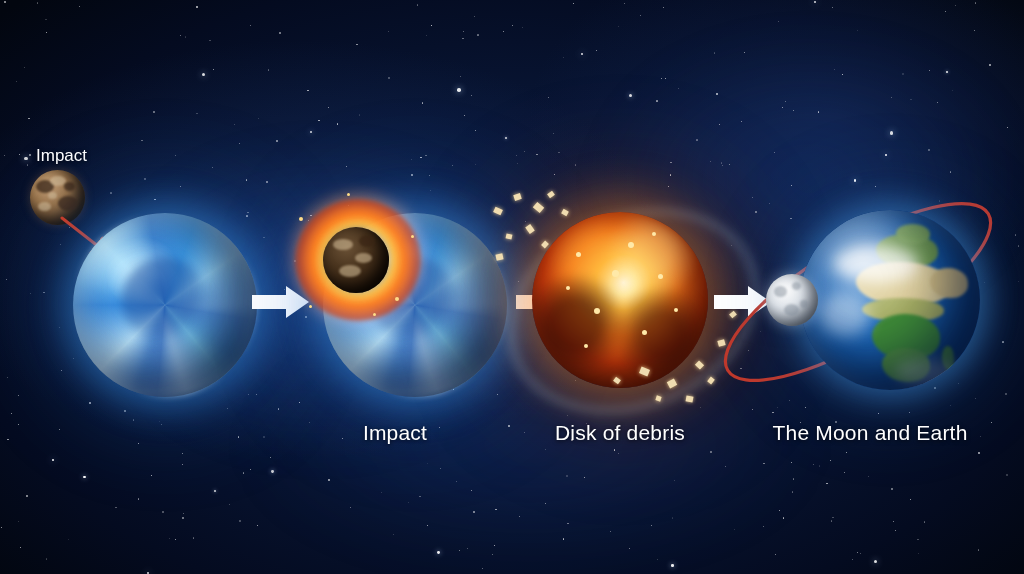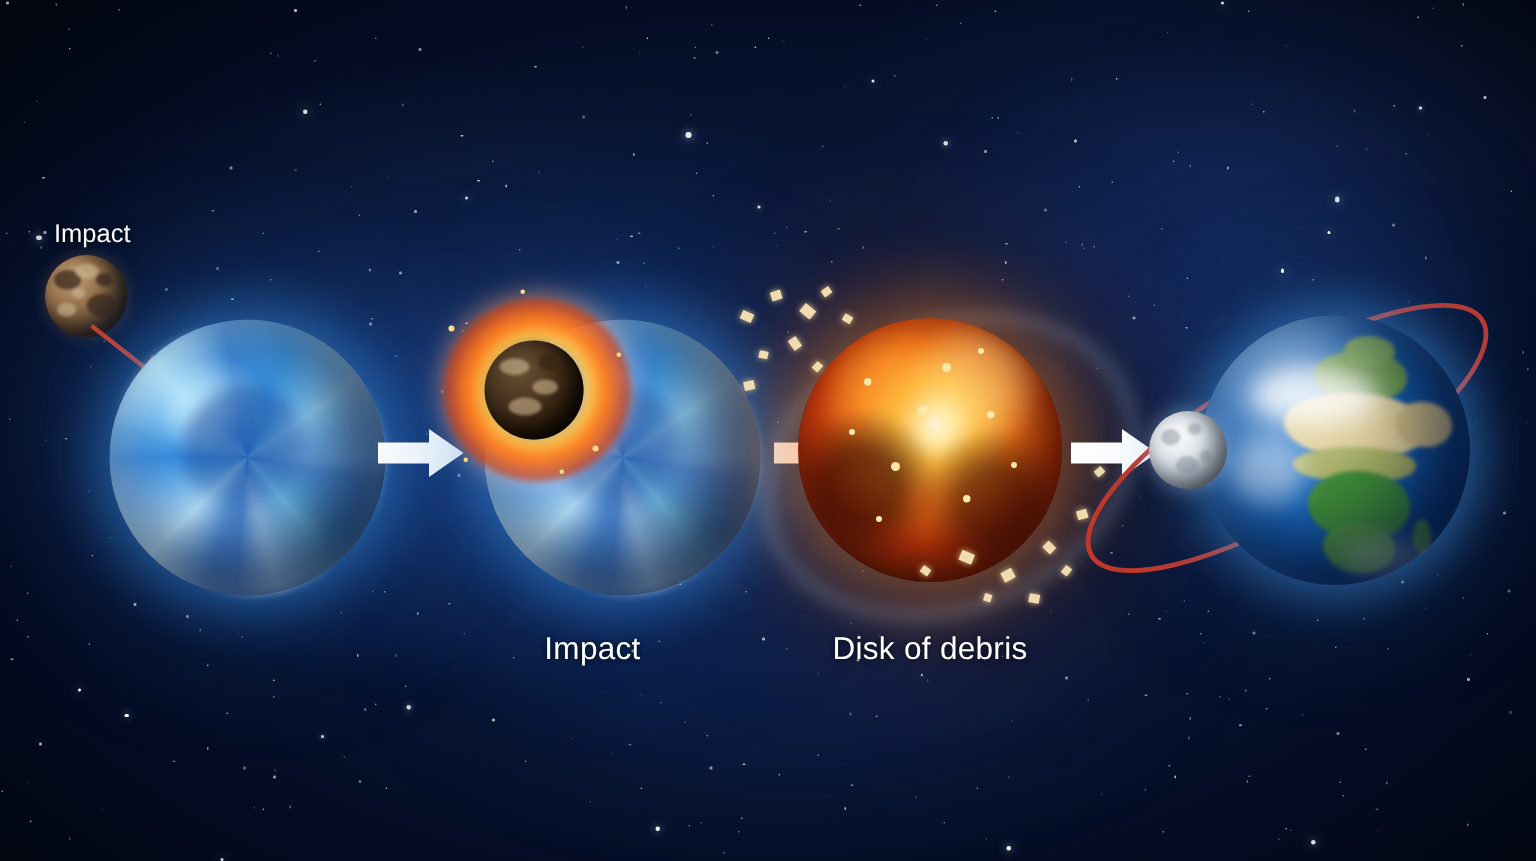--- a/index.html
+++ b/index.html
@@ -619,14 +619,15 @@
     <div class="moon sphere" style="left:76px;top:94px;width:52px;height:52px;">
       <div class="crater" style="left:8px;top:12px;width:13px;height:11px;"></div>
       <div class="crater" style="left:26px;top:8px;width:9px;height:8px;"></div>
       <div class="crater" style="left:18px;top:30px;width:15px;height:12px;"></div>
       <div class="crater" style="left:34px;top:26px;width:8px;height:8px;"></div>
     </div>
   </div>
 
   <div class="label" style="left:295px;top:421px;width:200px;">Impact</div>
   <div class="label" style="left:520px;top:421px;width:200px;">Disk of debris</div>
+  <div class="label" style="left:765px;top:421px;width:210px;">The Moon and Earth</div>
 
 </div>
 
 </body></html>

